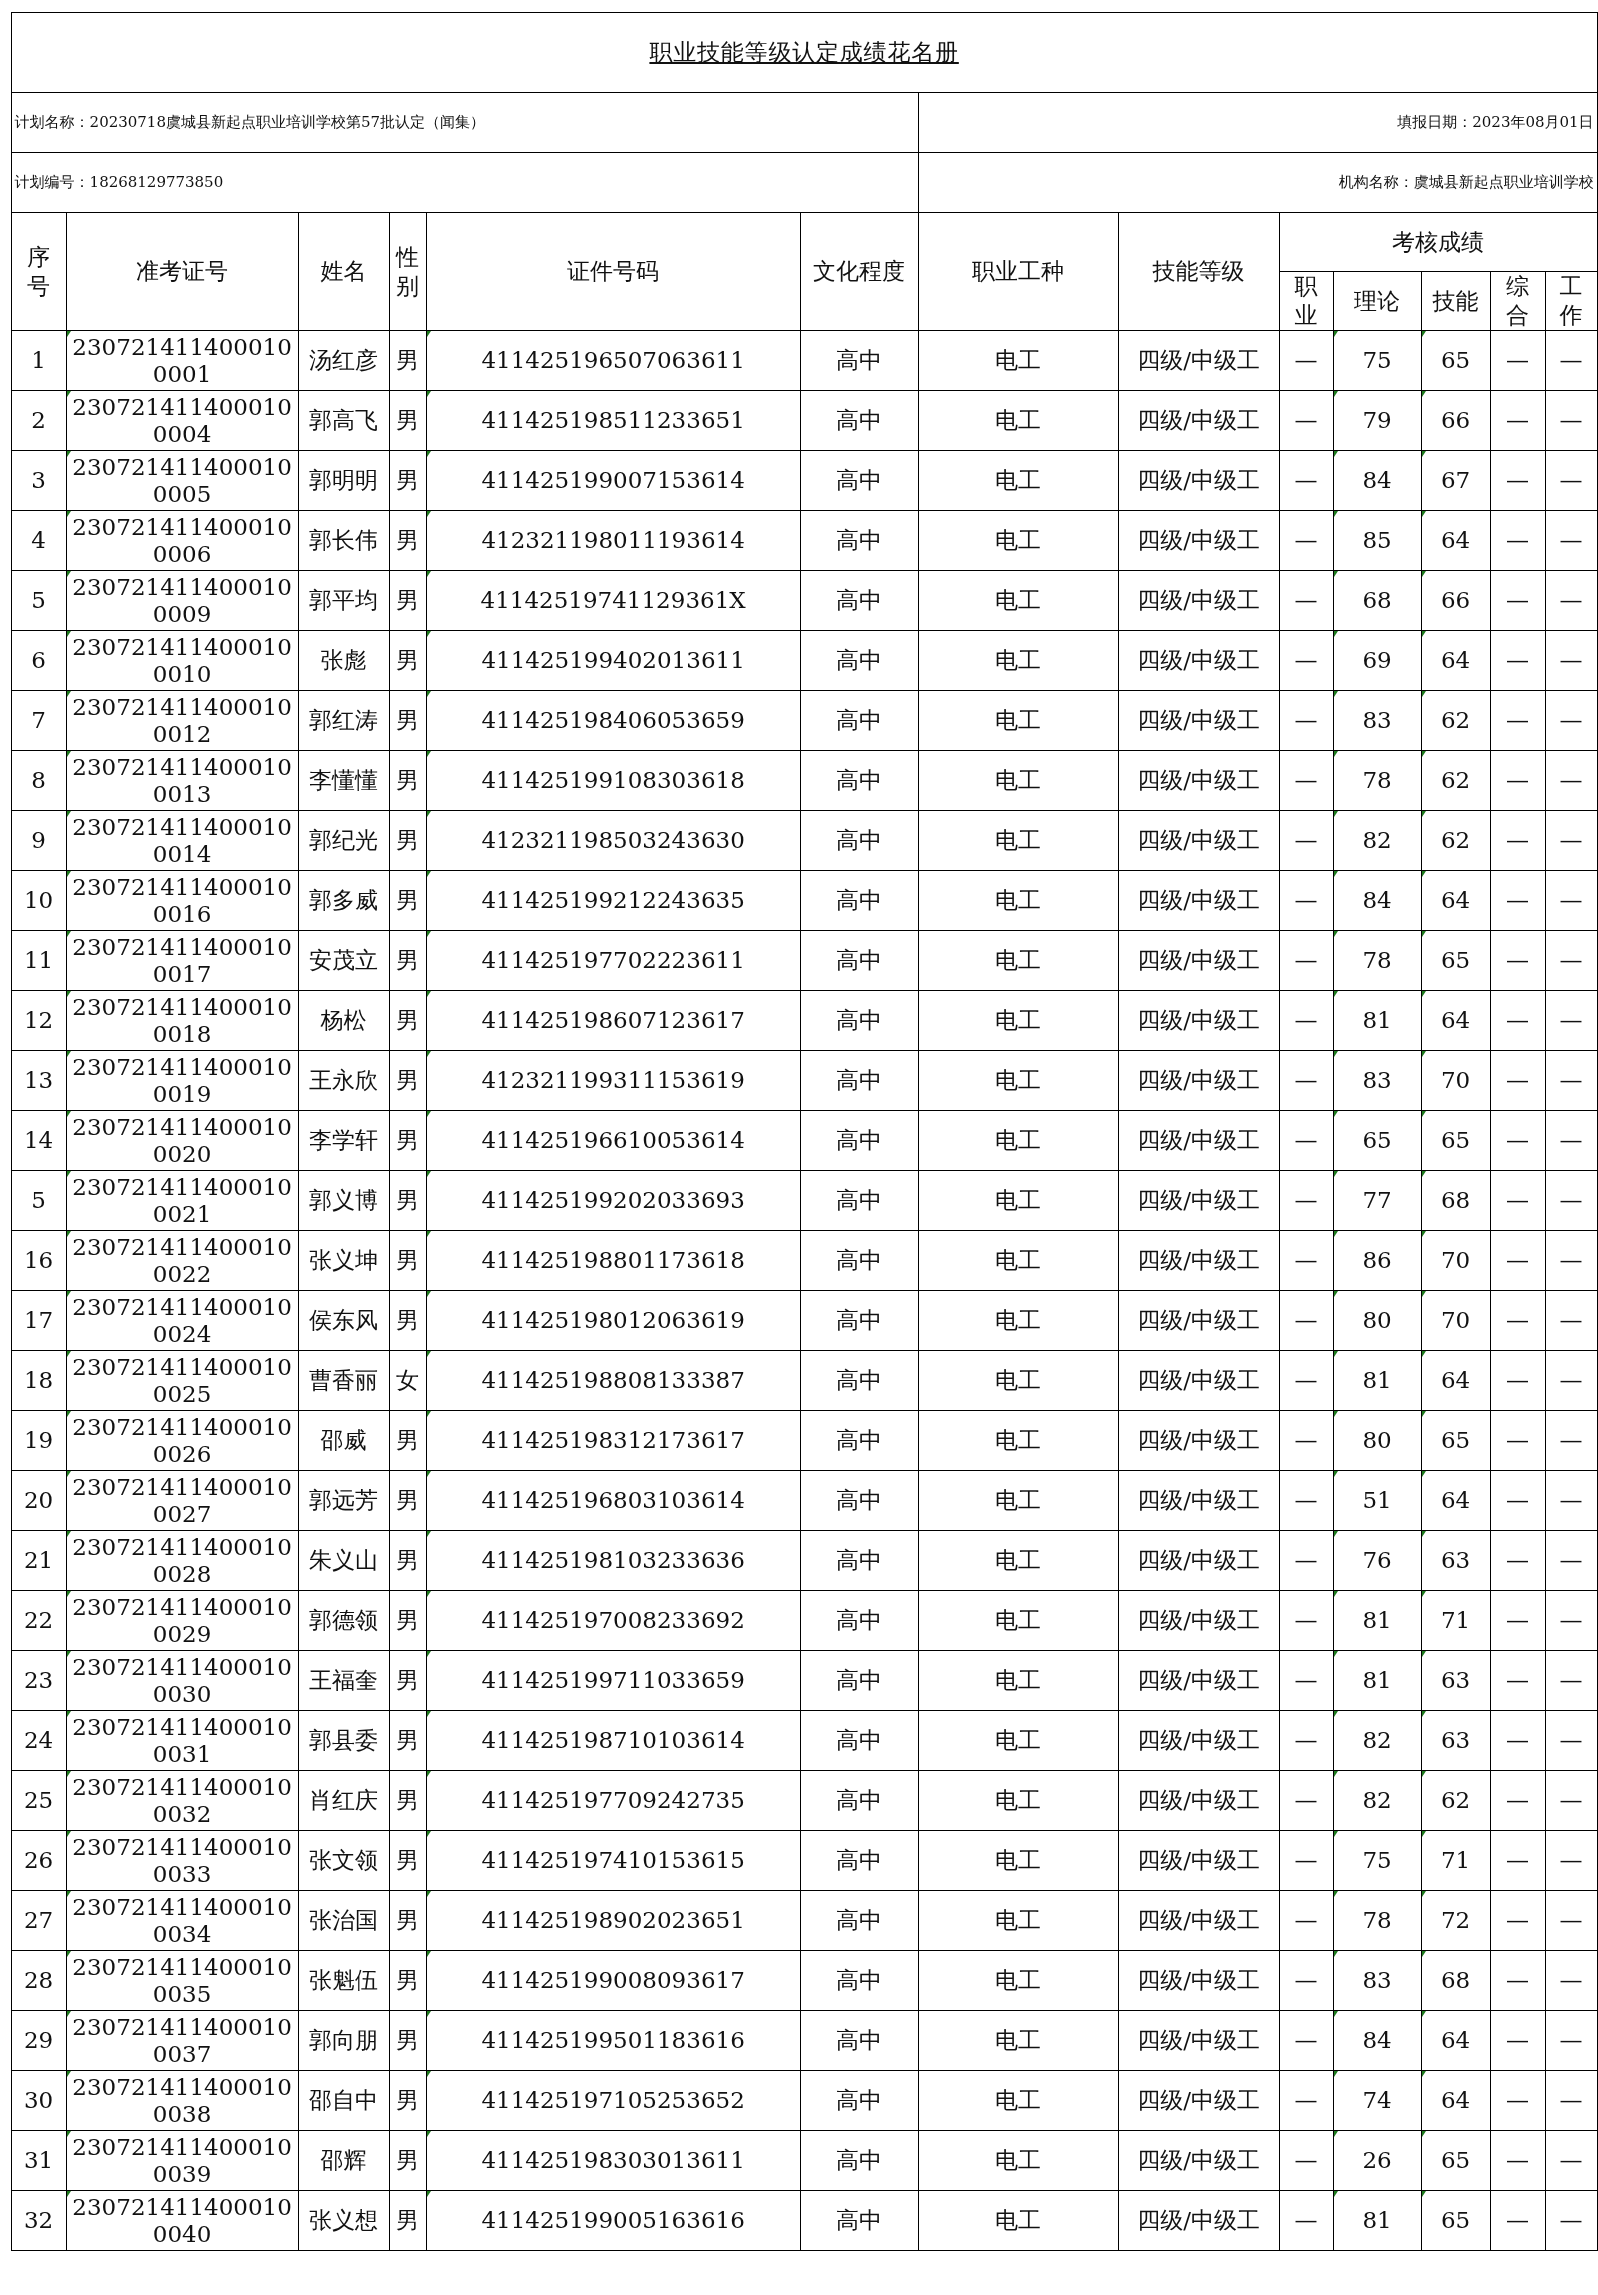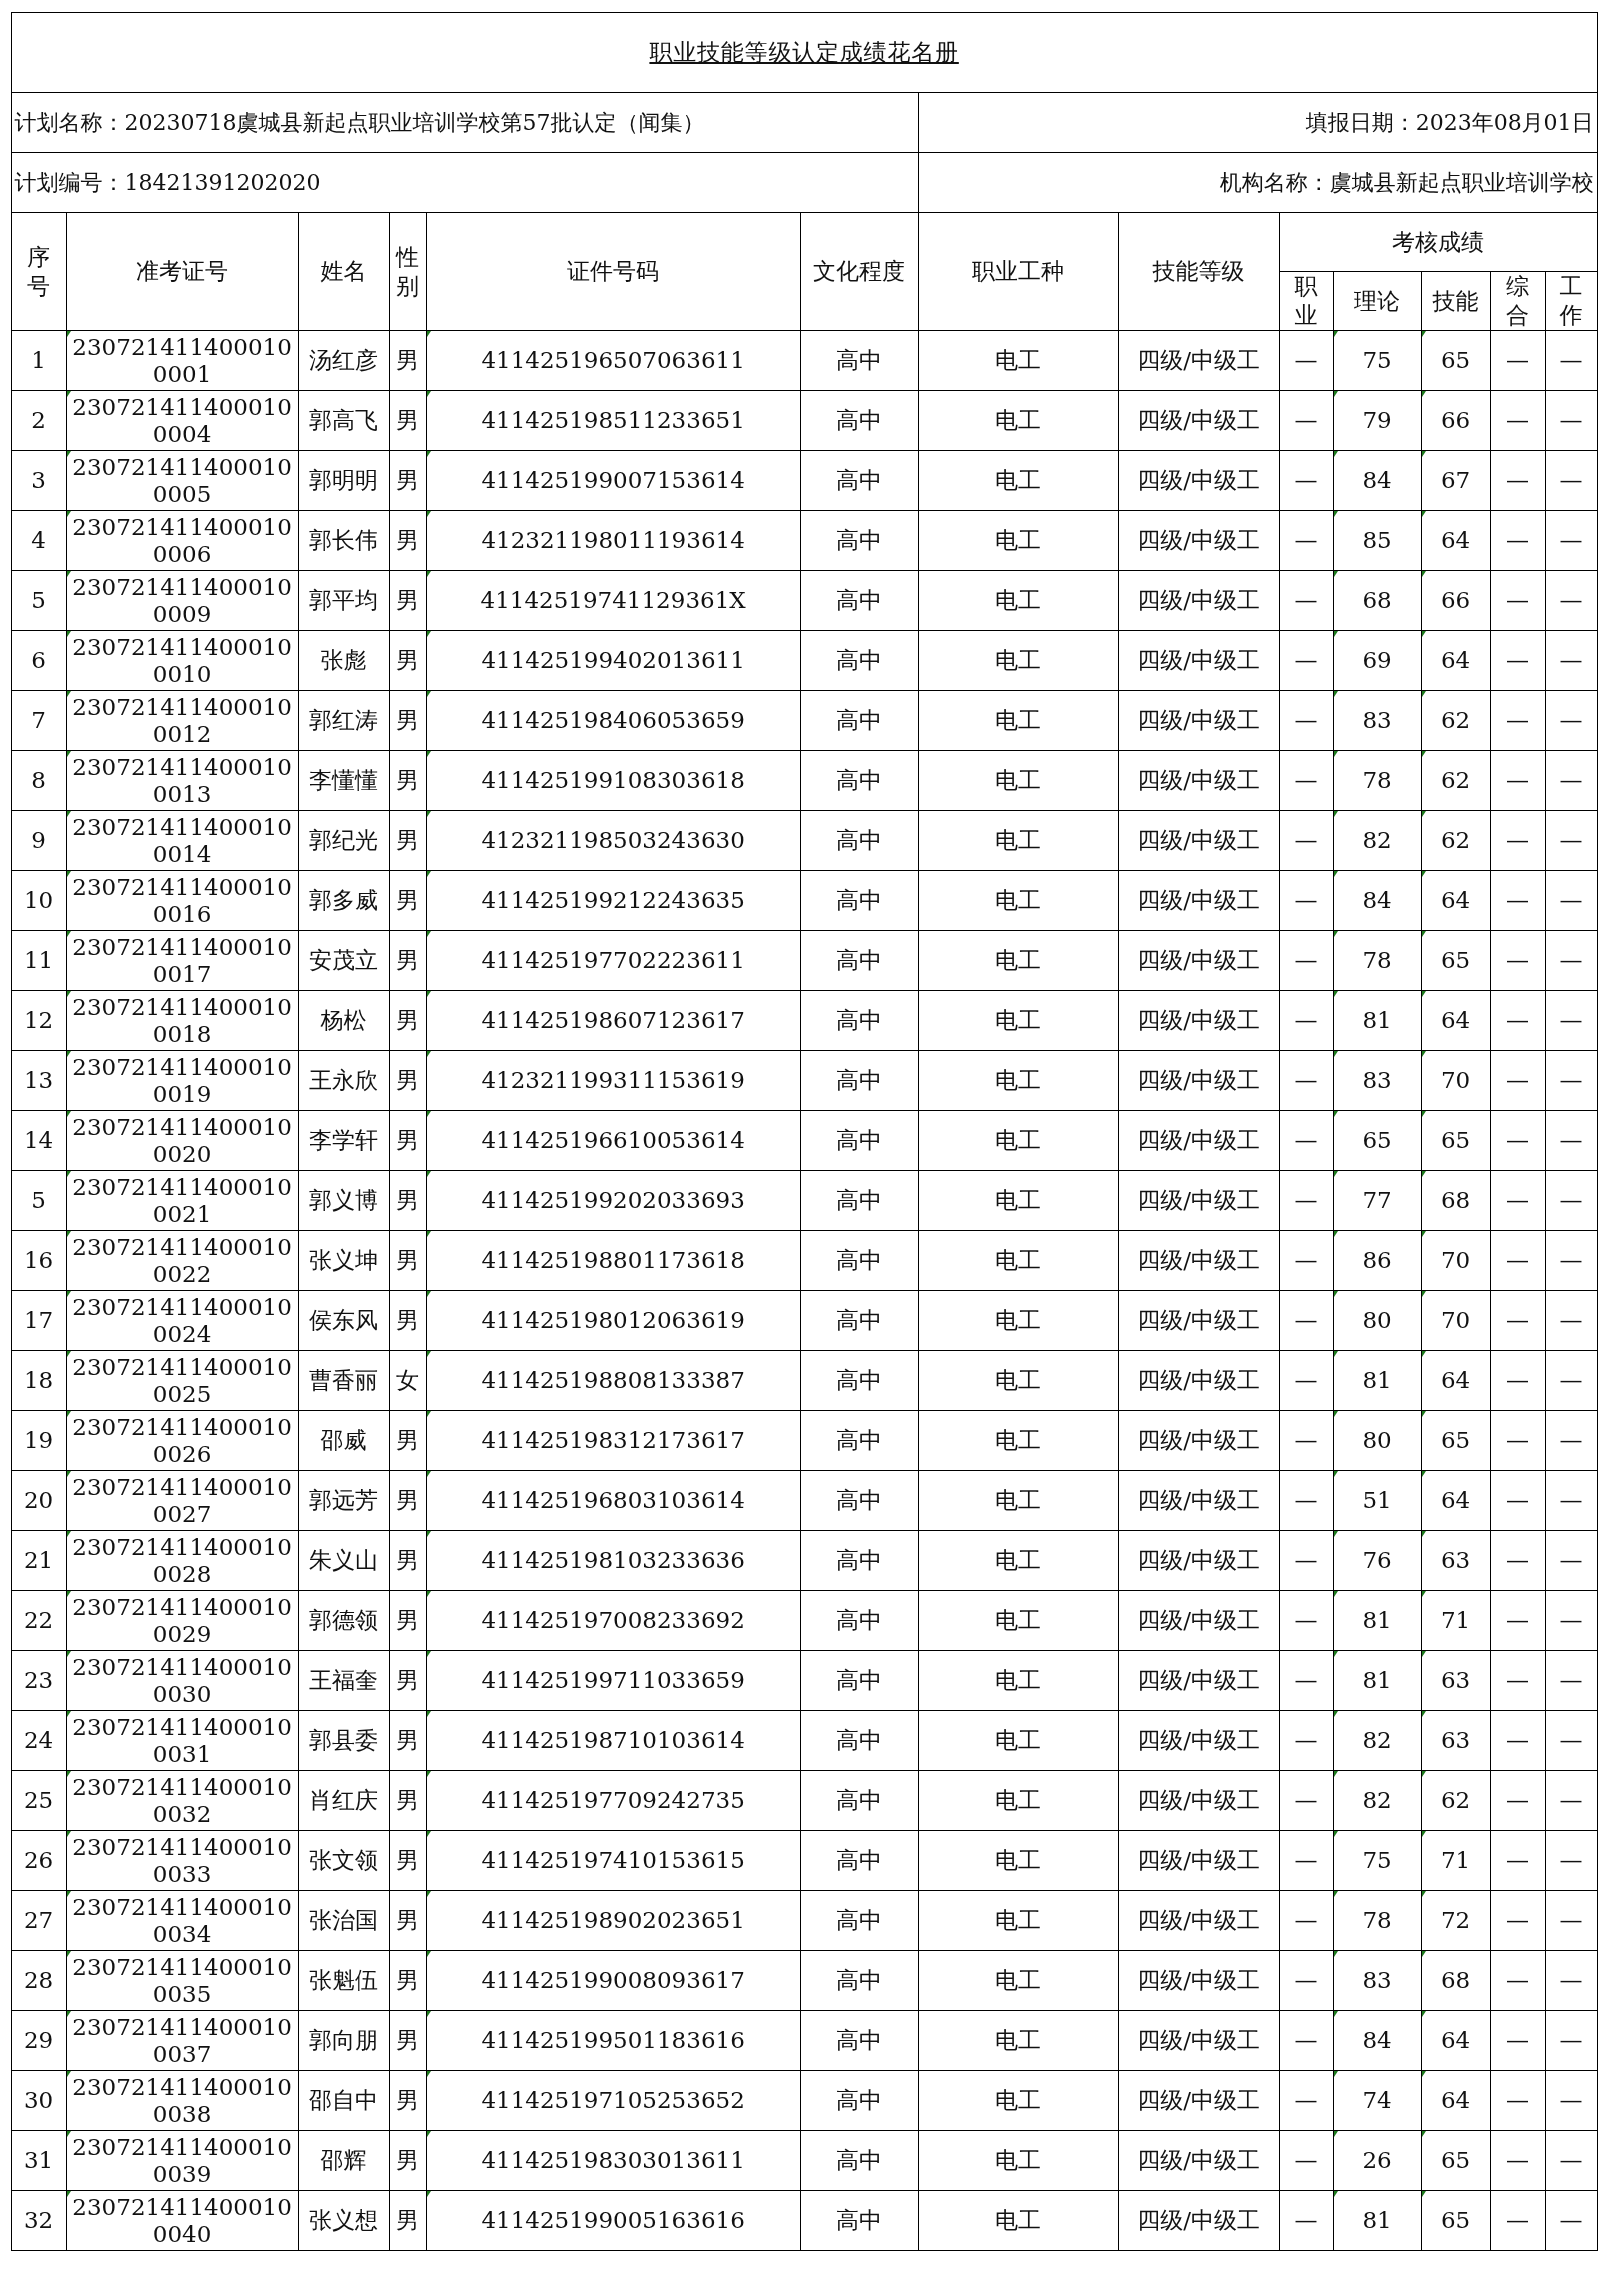--- a/index.html
+++ b/index.html
@@ -4,21 +4,21 @@
 <style>
   html, body { margin: 0; padding: 0; background: #ffffff; }
   body { width: 1599px; height: 2295px; position: relative; font-family: "DejaVu Serif", "Liberation Serif", serif; color: #111; }
   table.sheet {
     position: absolute; left: 10.6px; top: 12px;
     border-collapse: collapse; table-layout: fixed;
     width: 1586px;
   }
   .sheet td { border: 1.5px solid #000; padding: 0; text-align: center; vertical-align: middle; font-size: 23px; line-height: 1.15; overflow: hidden; position: relative; }
   .title-cell { height: 79px; font-size: 30px; font-family: "DejaVu Sans", "Liberation Sans", sans-serif; letter-spacing: 0.8px; text-decoration: underline; }
-  .info-row td { height: 59px; font-size: 22px; }
+  .info-row td { height: 59px; font-size: 15px; }
   .info-left { text-align: left !important; padding-left: 3px !important; }
   .info-right { text-align: right !important; padding-right: 3px !important; margin-left: 46px; }
   .hdr td { font-size: 23px; }
   .hdr-top { height: 59px; }
   .hdr-bot { height: 59px; }
   .vert { display: inline-block; width: 1.05em; line-height: 1.25; word-break: break-all; }
   .data-row td { height: 59px; }
   .exam-no { font-size: 23px; line-height: 1.3; word-break: break-all; padding: 0 3px !important; }
   .mark::before { content: ""; position: absolute; left: 0; top: 0; width: 0; height: 0; border-top: 6.8px solid #1e7b1e; border-right: 4.6px solid transparent; }
   .dash { font-size: 23px; }
@@ -44,21 +44,21 @@
   </colgroup>
   <tbody id="tbody">
     <tr>
       <td colspan="13" class="title-cell">职业技能等级认定成绩花名册</td>
     </tr>
     <tr class="info-row">
       <td colspan="6" class="info-left">计划名称：20230718虞城县新起点职业培训学校第57批认定（闻集）</td>
       <td colspan="7" class="info-right">填报日期：2023年08月01日</td>
     </tr>
     <tr class="info-row">
-      <td colspan="6" class="info-left">计划编号：18421391202020</td>
+      <td colspan="6" class="info-left">计划编号：18268129773850</td>
       <td colspan="7" class="info-right">机构名称：虞城县新起点职业培训学校</td>
     </tr>
     <tr class="hdr hdr-top">
       <td rowspan="2"><span class="vert">序号</span></td>
       <td rowspan="2">准考证号</td>
       <td rowspan="2">姓名</td>
       <td rowspan="2"><span class="vert">性别</span></td>
       <td rowspan="2">证件号码</td>
       <td rowspan="2">文化程度</td>
       <td rowspan="2">职业工种</td>

